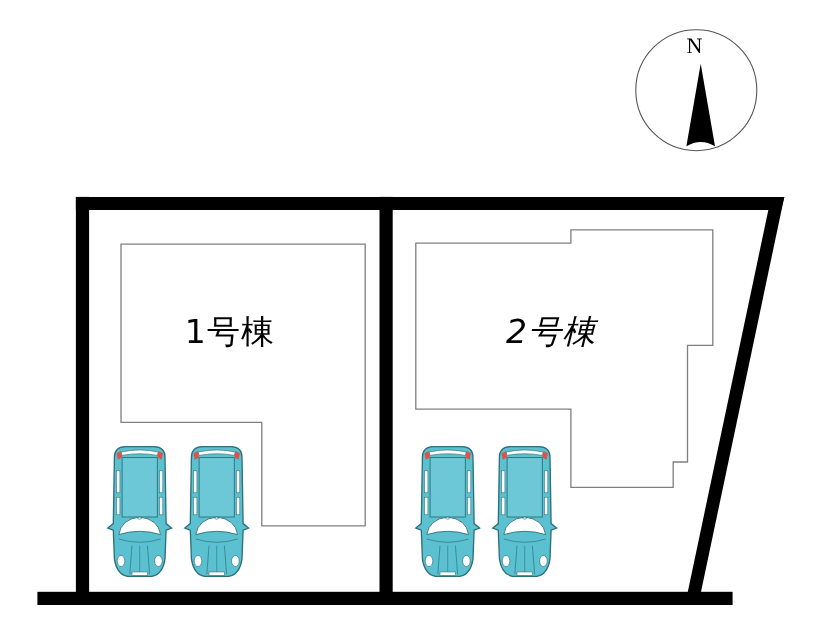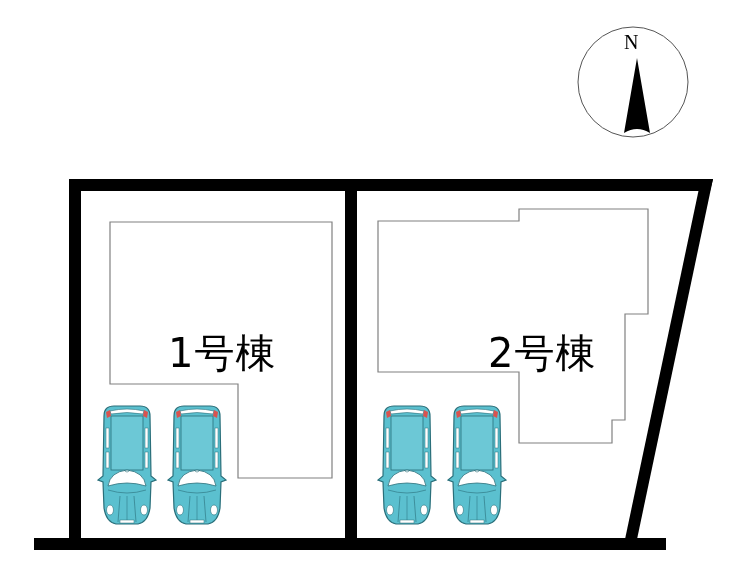--- a/index.html
+++ b/index.html
@@ -1,18 +1,18 @@
 <!DOCTYPE html>
 <html><head>
 <meta charset="utf-8">
 <style>
   html, body { margin: 0; padding: 0; background: #ffffff; }
   body { width: 740px; height: 581px; position: relative; overflow: hidden; font-family: "Liberation Sans", sans-serif; }
   svg { position: absolute; left: 0; top: 0; }
-  .label { position: absolute; font-size: 40px; color: #000; font-family: "DejaVu Sans", sans-serif; letter-spacing: 1px; margin-top: 44px; }
+  .label { position: absolute; font-size: 30px; color: #000; font-family: "DejaVu Sans", sans-serif; letter-spacing: 1px; }
   .compass-n { position: absolute; font-family: "Liberation Serif", serif; font-size: 20px; color: #000; }
 </style>
 </head>
 <body>
 
 <svg width="740" height="581" viewBox="0 0 740 581">
   <defs>
     <g id="car">
 
       <path d="M6,10 Q6,0 16,0 L42,0 Q52,0 52,10 L53,70 L58,74 L53,76 L52,102 Q50,116 40,118 L18,118 Q8,116 6,102 L5,76 L0,74 L5,70 Z" fill="#5bc0cf" stroke="#2a6f7a" stroke-width="1.2"></path>
@@ -75,13 +75,13 @@
       <use href="#car" transform="translate(378,406)"></use>
     </g>
   <g>
       <use href="#car" transform="translate(448,406)"></use>
     </g>
 </svg>
 
 <div class="compass-n" style="left:624px; top:31px;">N</div>
 
 <div class="label" style="left:168px; top:282px;">1号棟</div>
-<div class="label" style="left:488px; top:282px;">2号棟</div>
+<div class="label" style="left:460px; top:282px;font-style:italic;">2号棟</div>
 
 </body></html>

